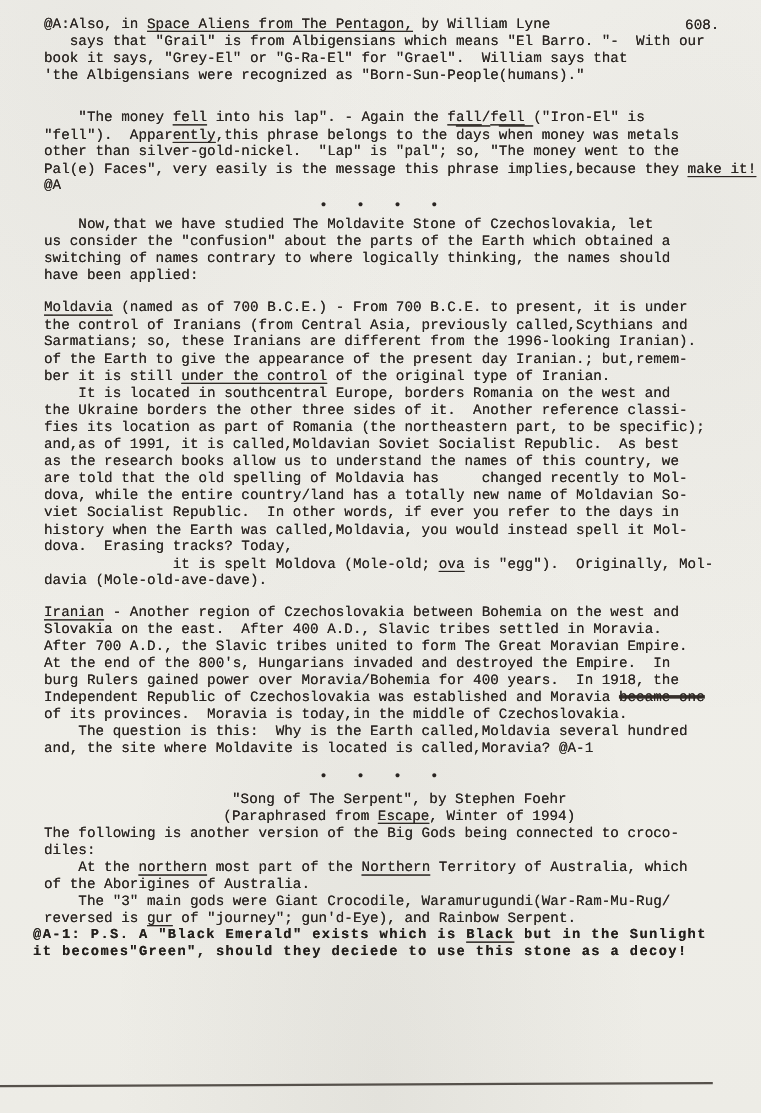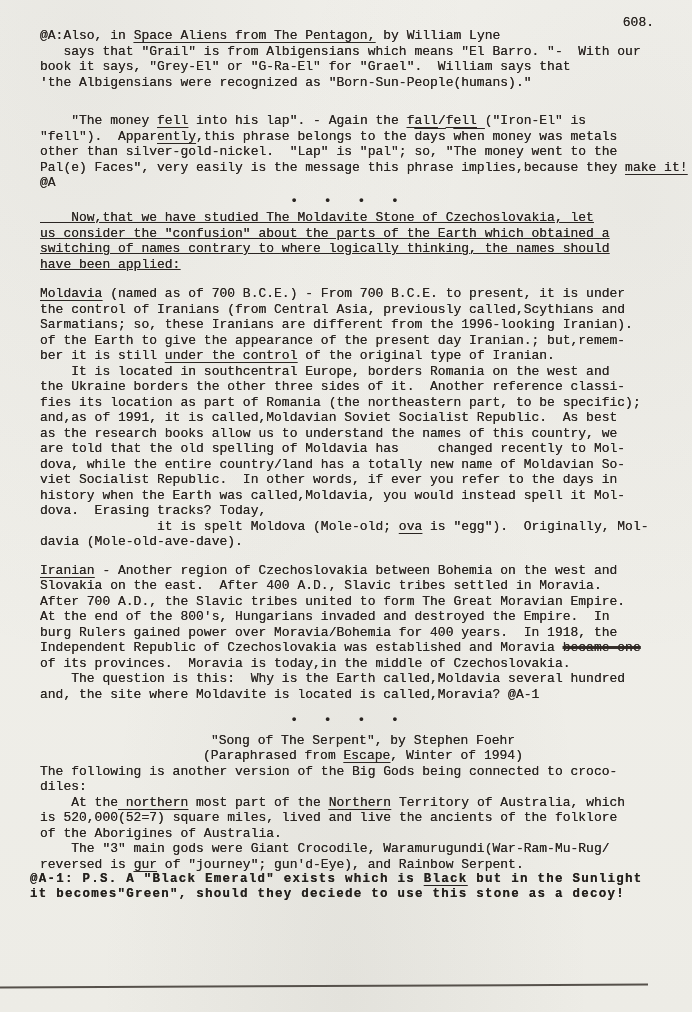--- a/index.html
+++ b/index.html
@@ -27,35 +27,35 @@
   .s{text-decoration:line-through;text-decoration-thickness:2.5px;text-decoration-color:rgba(48,42,38,.75);}
   .page-number{position:absolute;top:15px;right:38px;text-shadow:0 0 .6px rgba(42,37,30,.85);}
   .bottom-rule{position:absolute;left:0px;top:985px;width:648px;height:2px;background:#56514b;transform:rotate(-.25deg);}
 </style>
 </head>
 <body>
 
 <div class="page">
   <div class="page-number">608.</div>
   <div class="content">
-      <div class="block" style="margin-top: 14px;">
+      <div class="block" style="margin-top: 0px;">
         <div class="line"><span>@A:Also, in </span><span class="u">Space Aliens from The Pentagon,</span><span> by William Lyne</span></div>
         <div class="line"><span>   says that "Grail" is from Albigensians which means "El Barro. "-  With our</span></div>
         <div class="line"><span>book it says, "Grey-El" or "G-Ra-El" for "Grael".  William says that</span></div>
         <div class="line"><span>'the Albigensians were recognized as "Born-Sun-People(humans)."</span></div>
       </div>
       <div class="block" style="margin-top: 23px;">
         <div class="line"><span>    "The money </span><span class="u">fell</span><span> into his lap". - Again the </span><span class="u">fall</span><span>/</span><span class="u">fell</span><span> ("Iron-El" is</span></div>
         <div class="line"><span>"fell").  Appar</span><span class="u">ently</span><span>,this phrase belongs to the </span><span class="o">days</span><span> </span><span class="o">when</span><span> money was metals</span></div>
         <div class="line"><span>other than silver-gold-nickel.  "Lap" is "pal"; so, "The money went to the</span></div>
         <div class="line"><span>Pal(e) Faces", very easily is the message this phrase implies,because they </span><span class="u">make it!</span></div>
         <div class="line"><span>@A</span></div>
       </div>
       <div class="block sep" style="margin-top: 2px;">• • • •</div>
-      <div class="block" style="margin-top: 2px; text-decoration: underline;">
+      <div class="block" style="margin-top: 2px;">
         <div class="line"><span>    Now,that we have studied The Moldavite Stone of Czechoslovakia, let</span></div>
         <div class="line"><span>us consider the "confusion" about the parts of the Earth which obtained a</span></div>
         <div class="line"><span>switching of names contrary to where logically thinking, the names should</span></div>
         <div class="line"><span>have been applied:</span></div>
       </div>
       <div class="block" style="margin-top: 14px;">
         <div class="line"><span class="u">Moldavia</span><span> (named as of 700 B.C.E.) - From 700 B.C.E. to present, it is under</span></div>
         <div class="line"><span>the control of Iranians (from Central Asia, previously called,Scythians and</span></div>
         <div class="line"><span>Sarmatians; so, these Iranians are different from the 1996-looking Iranian).</span></div>
         <div class="line"><span>of the Earth to give the appearance of the present day Iranian.; but,remem-</span></div>
@@ -86,21 +86,20 @@
       </div>
       <div class="block sep" style="margin-top: 10px;">• • • •</div>
       <div class="block center" style="margin-top: 5px;">
         <div class="line"><span>"Song of The Serpent", by Stephen Foehr</span></div>
         <div class="line"><span>(Paraphrased from </span><span class="u">Escape</span><span>, Winter of 1994)</span></div>
       </div>
       <div class="block" style="margin-top: 0px;">
         <div class="line"><span>The following is another version of the Big Gods being connected to croco-</span></div>
         <div class="line"><span>diles:</span></div>
         <div class="line"><span>    At the </span><span class="u">northern</span><span> most part of the </span><span class="u">Northern</span><span> Territory of Australia, which</span></div>
-        <div class="line"><span>is 520,000</span><span class="o">(52=7)</span><span> square miles, lived </span><span class="o">and live</span><span> the ancients of the folklore</span></div>
         <div class="line"><span>of the Aborigines of Australia.</span></div>
         <div class="line"><span>    The "3" main gods were Giant Crocodile, Waramurugundi(War-Ram-Mu-Rug/</span></div>
         <div class="line"><span>reversed is </span><span class="u">gur</span><span> of "journey"; gun'd-Eye), and Rainbow Serpent.</span></div>
       </div>
       <div class="block elite" style="margin-top: 0px;">
         <div class="line"><span>@A-1: P.S. A "Black Emerald" exists which is </span><span class="u">Black</span><span> but in the Sunlight</span></div>
         <div class="line"><span>it becomes"Green", should they deciede to use this stone as a decoy!</span></div>
       </div>
     </div>
   <div class="bottom-rule"></div>

